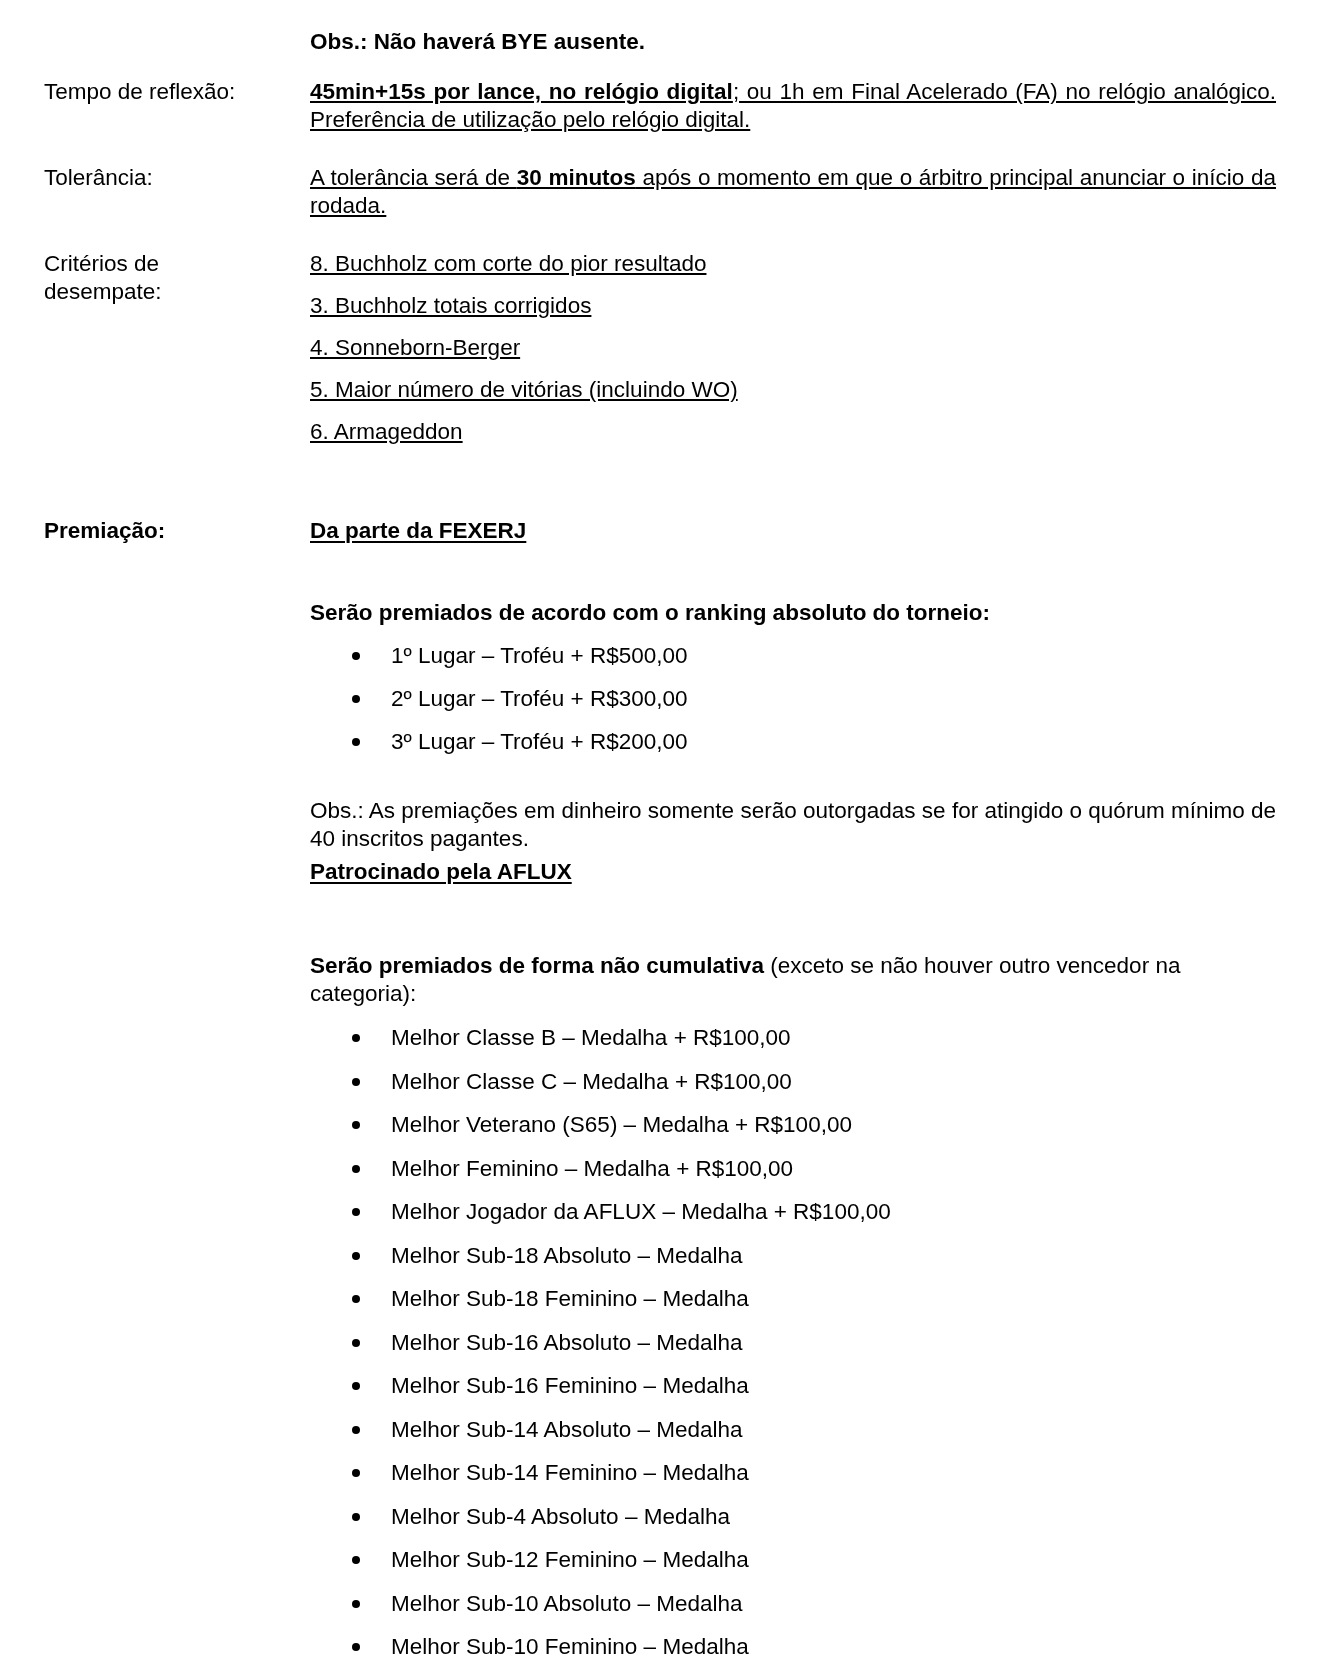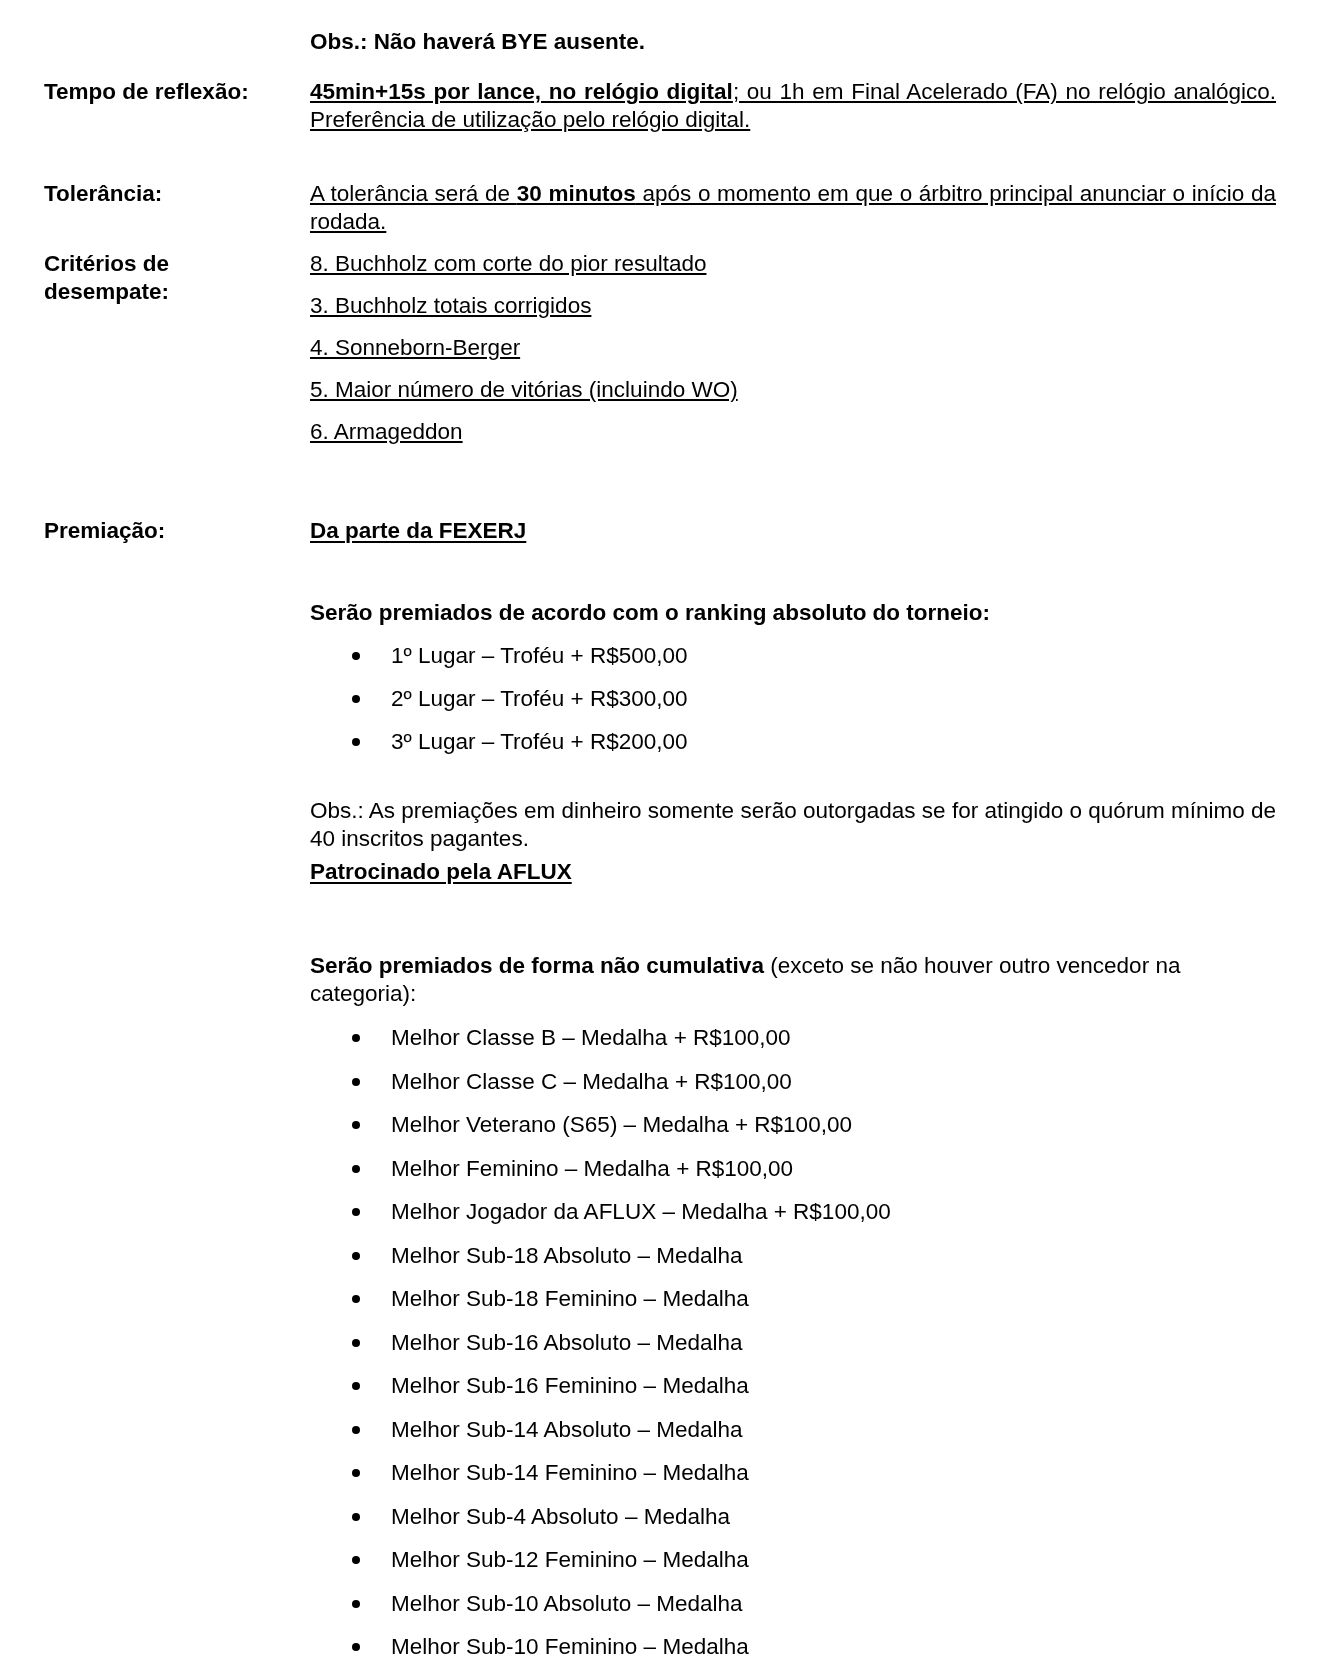--- a/index.html
+++ b/index.html
@@ -24,21 +24,21 @@
     }
     .row {
       position: absolute;
       left: 44px;
       width: 1232px;
       display: flex;
     }
     .label {
       width: 266px;
       flex: 0 0 266px;
-      font-weight: bold;
+      font-weight: normal;
     }
     .content {
       flex: 1 1 auto;
       text-align: justify;
       text-decoration: underline;
     }
     .b { font-weight: bold; }
     .u { text-decoration: underline; text-decoration-thickness: 2px; text-underline-offset: 3px; }
     .crit-item {
       height: 42px;
@@ -75,21 +75,21 @@
 
 <div class="page">
 
   <div class="abs b" style="left:310px; top:28px;">Obs.: Não haverá BYE ausente.</div>
 
   <div class="row" style="top:78px;">
     <div class="label">Tempo de reflexão:</div>
     <div class="content"><span class="b">45min+15s por lance, no relógio digital</span><span>; ou 1h em Final Acelerado (FA) no relógio analógico. Preferência de utilização pelo relógio digital.</span></div>
   </div>
 
-  <div class="row" style="top:164px;margin-top:16px;">
+  <div class="row" style="top:164px;">
     <div class="label">Tolerância:</div>
     <div class="content"><span>A tolerância será de </span><span class="b">30 minutos</span><span> após o momento em que o árbitro principal anunciar o início da rodada.</span></div>
   </div>
 
   <div class="row" style="top:250px;">
     <div class="label">
       <div>Critérios de</div>
       <div>desempate:</div>
     </div>
     <div class="content" style="text-align:left;">

